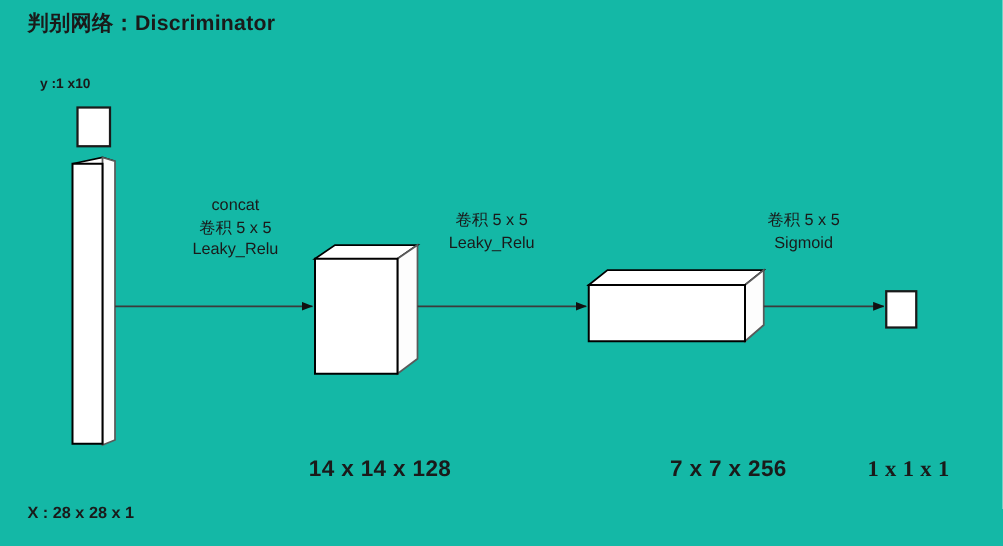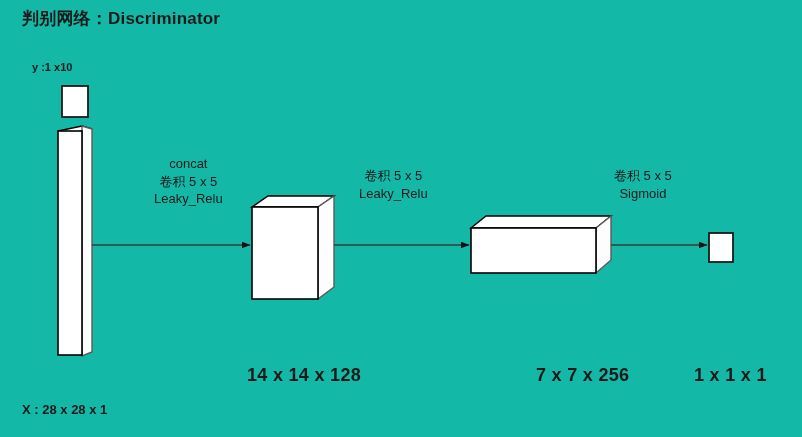--- a/index.html
+++ b/index.html
@@ -46,21 +46,21 @@
   #op1 { left: 141px; top: 155px; margin-left: 13px; }
   #op2 { left: 359px; top: 167px; }
   #op3 { left: 614px; top: 167px; }
   .dim-label {
     font-size: 18px;
     font-weight: bold;
     letter-spacing: 0.3px;
   }
   #dim1 { left: 247px; top: 363px; }
   #dim2 { left: 524px; top: 363px; margin-left: 12px; }
-  #dim3 { left: 694px; top: 363px; }
+  #dim3 { left: 694px; top: 363px; font-family: Liberation Serif, serif; }
   #x-label { left: 22px; top: 401px; font-size: 13px; font-weight: bold; }
 
   svg.layer {
     position: absolute;
     left: 0;
     top: 0;
     width: 802px;
     height: 437px;
   }
   .face-front { fill: #ffffff; stroke: #000000; stroke-width: 1.6; }

